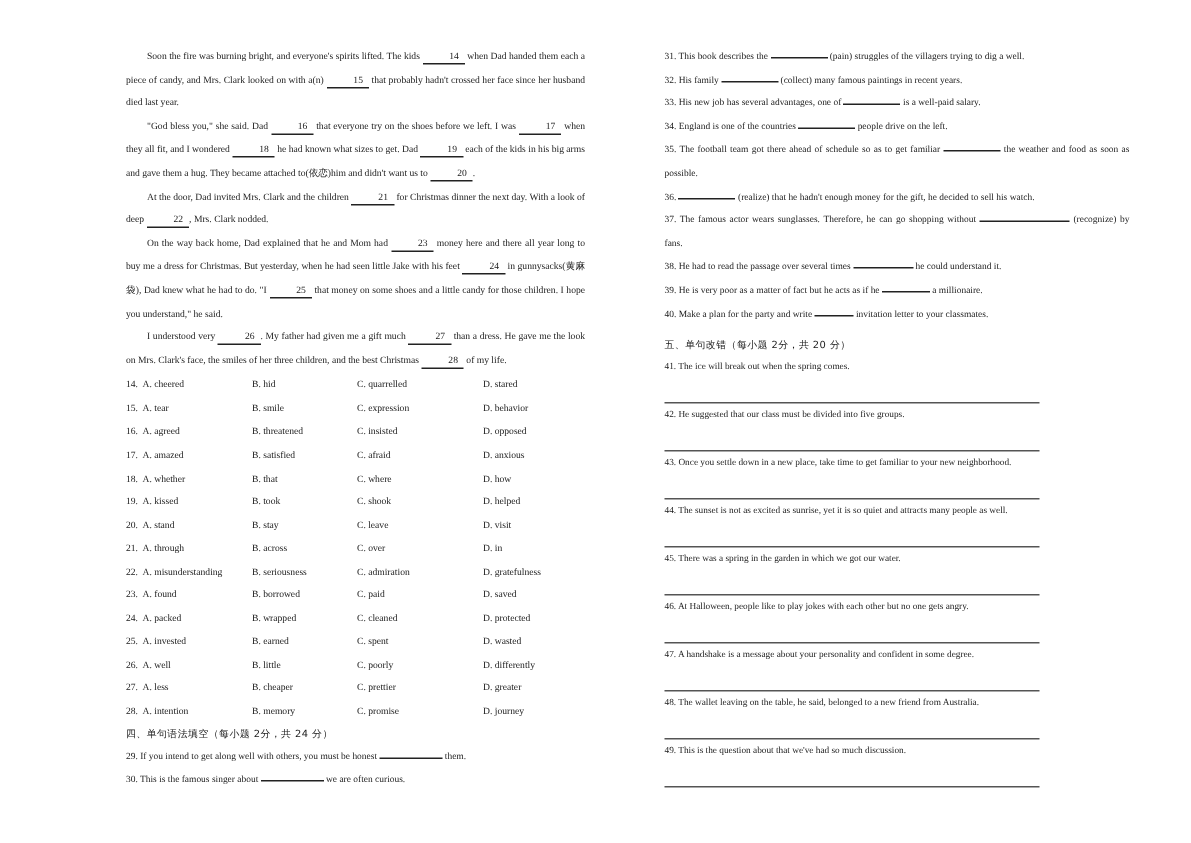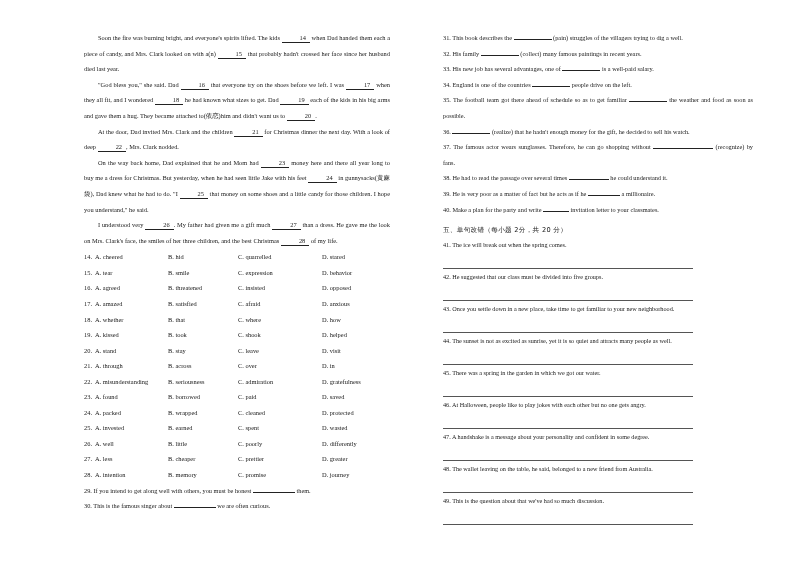--- a/index.html
+++ b/index.html
@@ -125,20 +125,21 @@
         <span class="opt-c">C. prettier</span>
         <span class="opt-d">D. greater</span>
       </div>
       <div class="opt-row">
         <span class="opt-a"><span style="display: inline;">28.</span><span style="display: inline; margin-left: 3px;">A. intention</span></span>
         <span class="opt-b">B. memory</span>
         <span class="opt-c">C. promise</span>
         <span class="opt-d">D. journey</span>
       </div>
     </div>
+  <p class="section-head" style="margin-top:-1px;">四、单句语法填空（每小题 2分，共 24 分）</p>
   <p class="q">
     <span>29. If you intend to get along well with others, you must be honest </span><span class="fill" style="width:42px;"></span><span> them.</span>
   </p>
   <p class="q">
     <span>30. This is the famous singer about </span><span class="fill" style="width:42px;"></span><span> we are often curious.</span>
   </p>
 </div>
 
 <div class="col col-right">
   <div id="fillqs">

